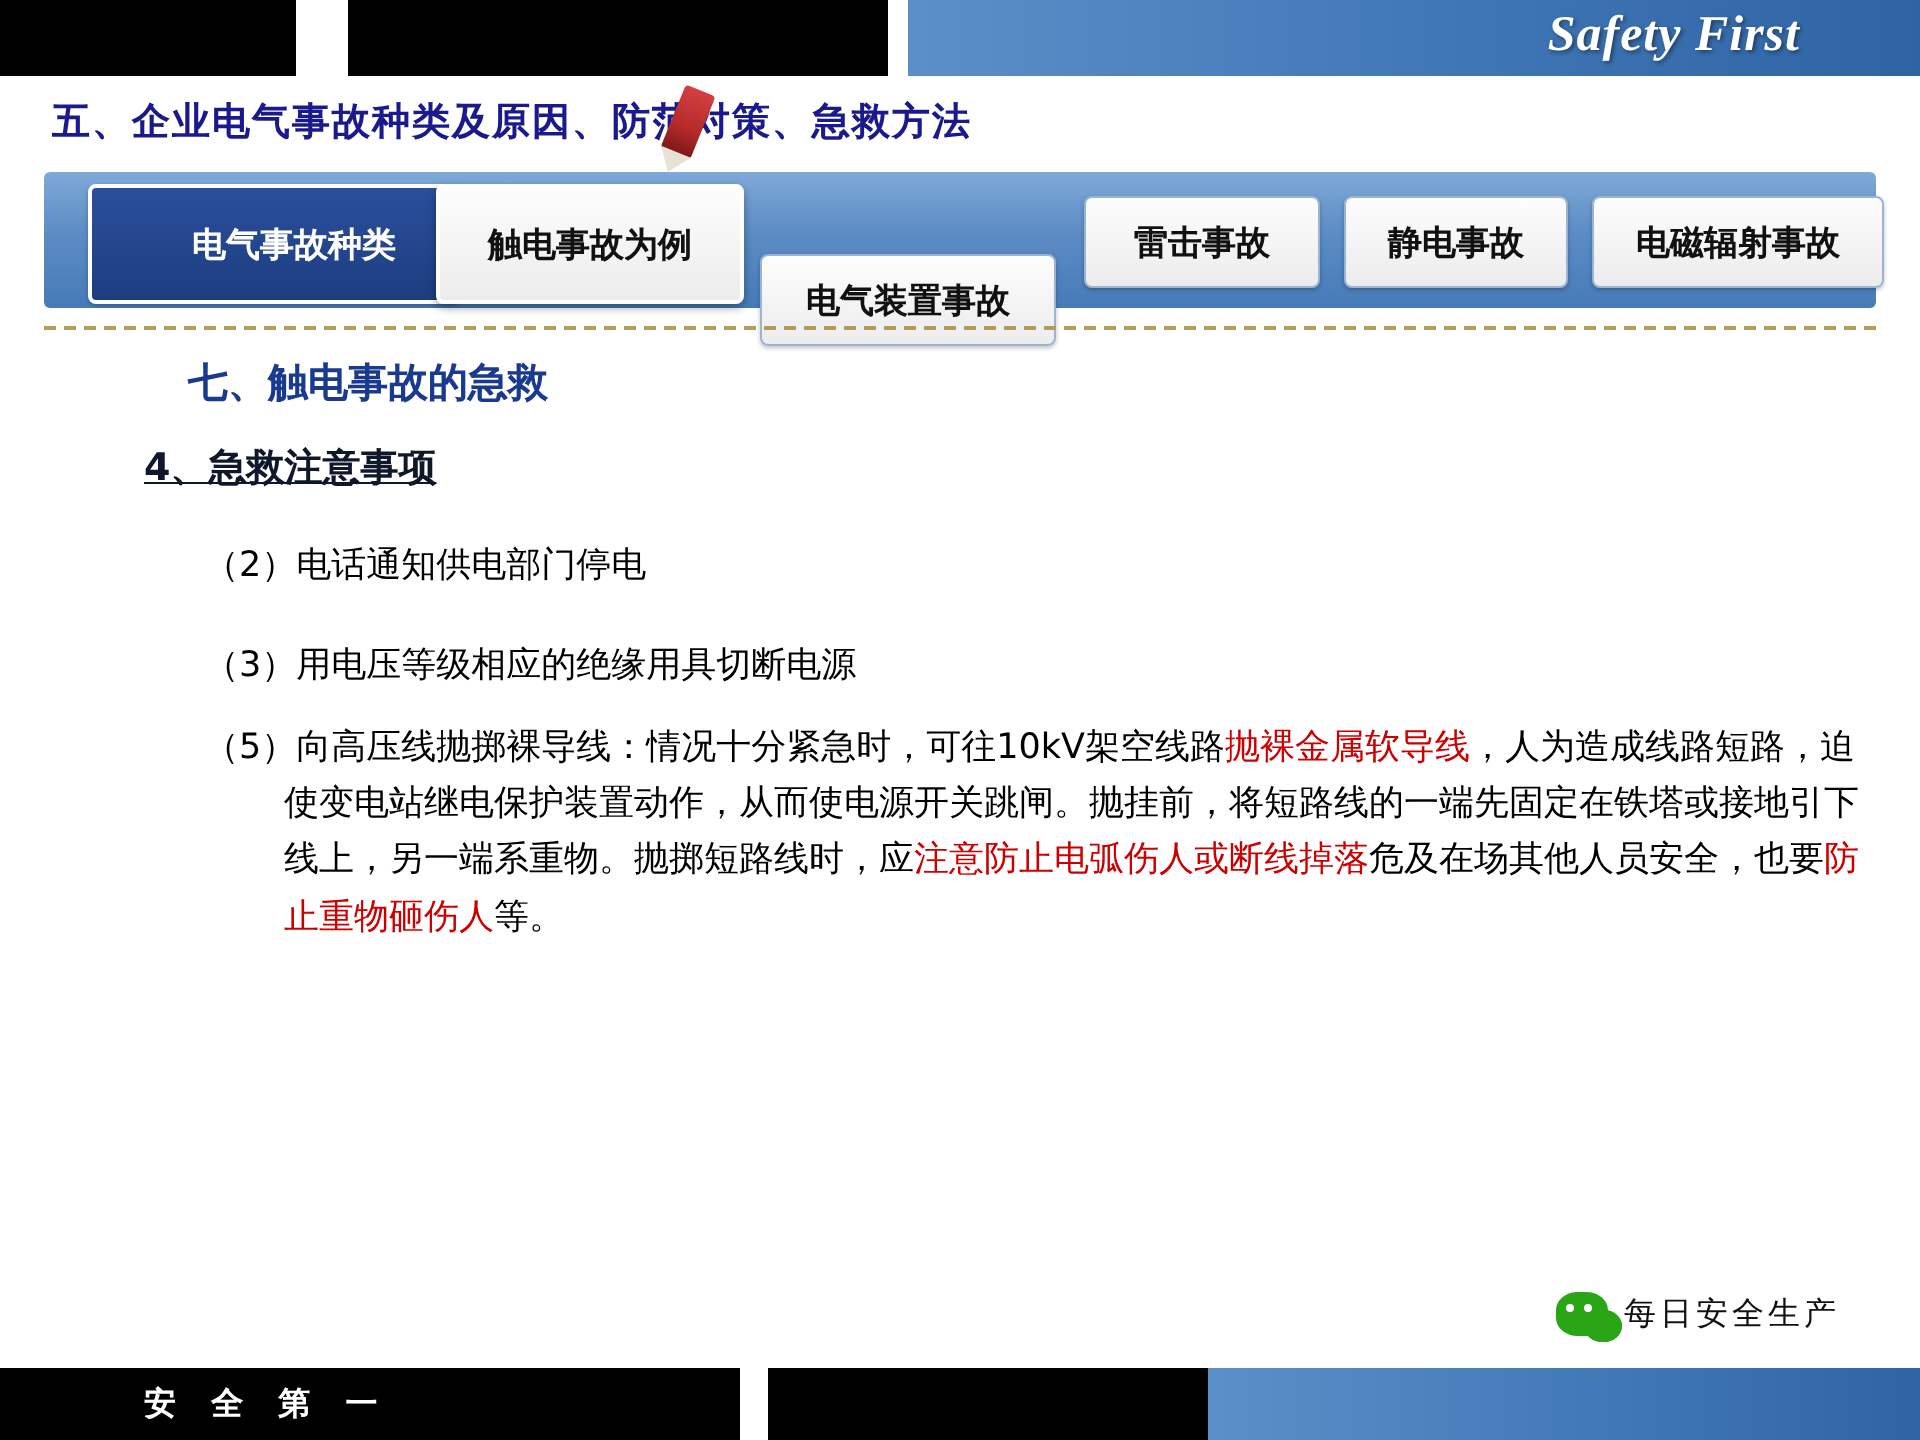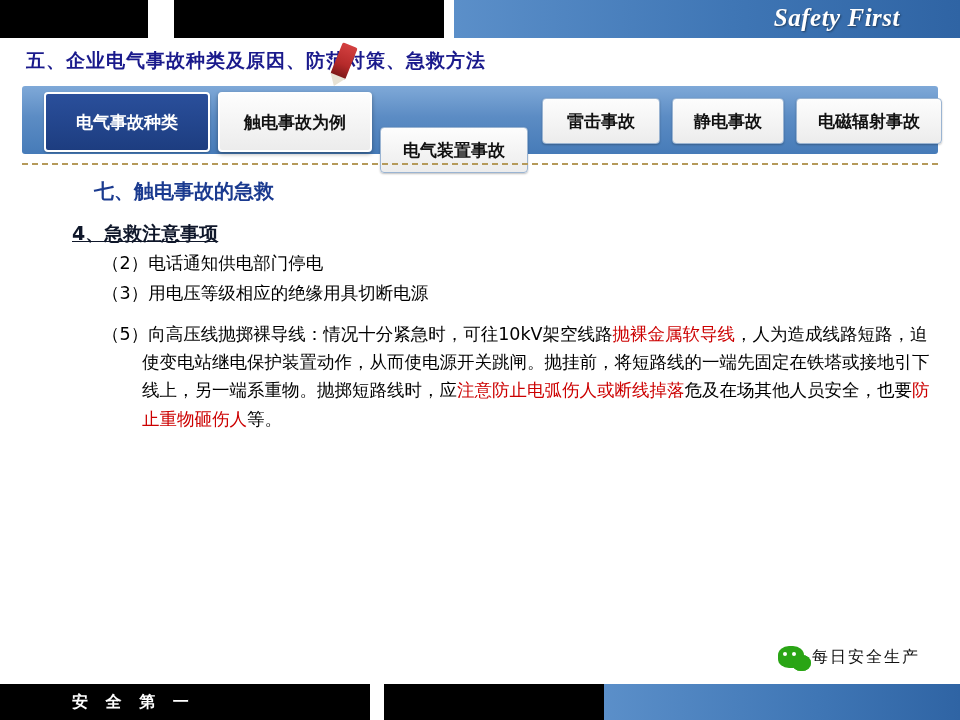--- a/index.html
+++ b/index.html
@@ -93,20 +93,21 @@
     color: #111111;
     background: linear-gradient(to bottom, #fdfdfd 0%, #ececec 100%);
     border: 1px solid #9ab4d2;
     box-shadow: 0 1px 2px rgba(0,0,0,0.25);
     font-family: "DejaVu Sans", "Liberation Sans", sans-serif;
   }
   .navbtn.active {
     background: linear-gradient(to bottom, #2a4f9b 0%, #1d3d80 100%);
     color: #ffffff;
     border: 2px solid #ffffff;
+    padding-left: 20px;
   }
   .navbtn.hl {
     border: 2px solid #ffffff;
     box-shadow: 0 2px 4px rgba(0,0,0,0.35);
   }
   .nb0 { left: 22px;  width: 162px; top: 6px; height: 56px; }
   .nb1 { left: 196px; width: 150px; top: 6px; height: 56px; }
   .nb2 { left: 358px; width: 146px; margin-top: 29px; }
   .nb3 { left: 520px; width: 116px; }
   .nb4 { left: 650px; width: 110px; }
@@ -150,21 +151,21 @@
     line-height: 1.62;
     max-width: 830px;
     font-family: "DejaVu Sans", "Liberation Sans", sans-serif;
   }
   .para .hang {
     display: block;
     padding-left: 40px;
     text-indent: -40px;
   }
   .red { color: #cc0000; }
-  .tight { margin-top: 2px; }
+  .tight { margin-top: 22px; }
 
   
   .footer {
     position: absolute;
     left: 0; bottom: 0;
     width: 960px; height: 36px;
   }
   .footer .fseg { position: absolute; top: 0; height: 36px; }
   .f-black-1 { left: 0;   width: 370px; background: #000000; }
   .f-white   { left: 370px; width: 14px; background: #ffffff; }

